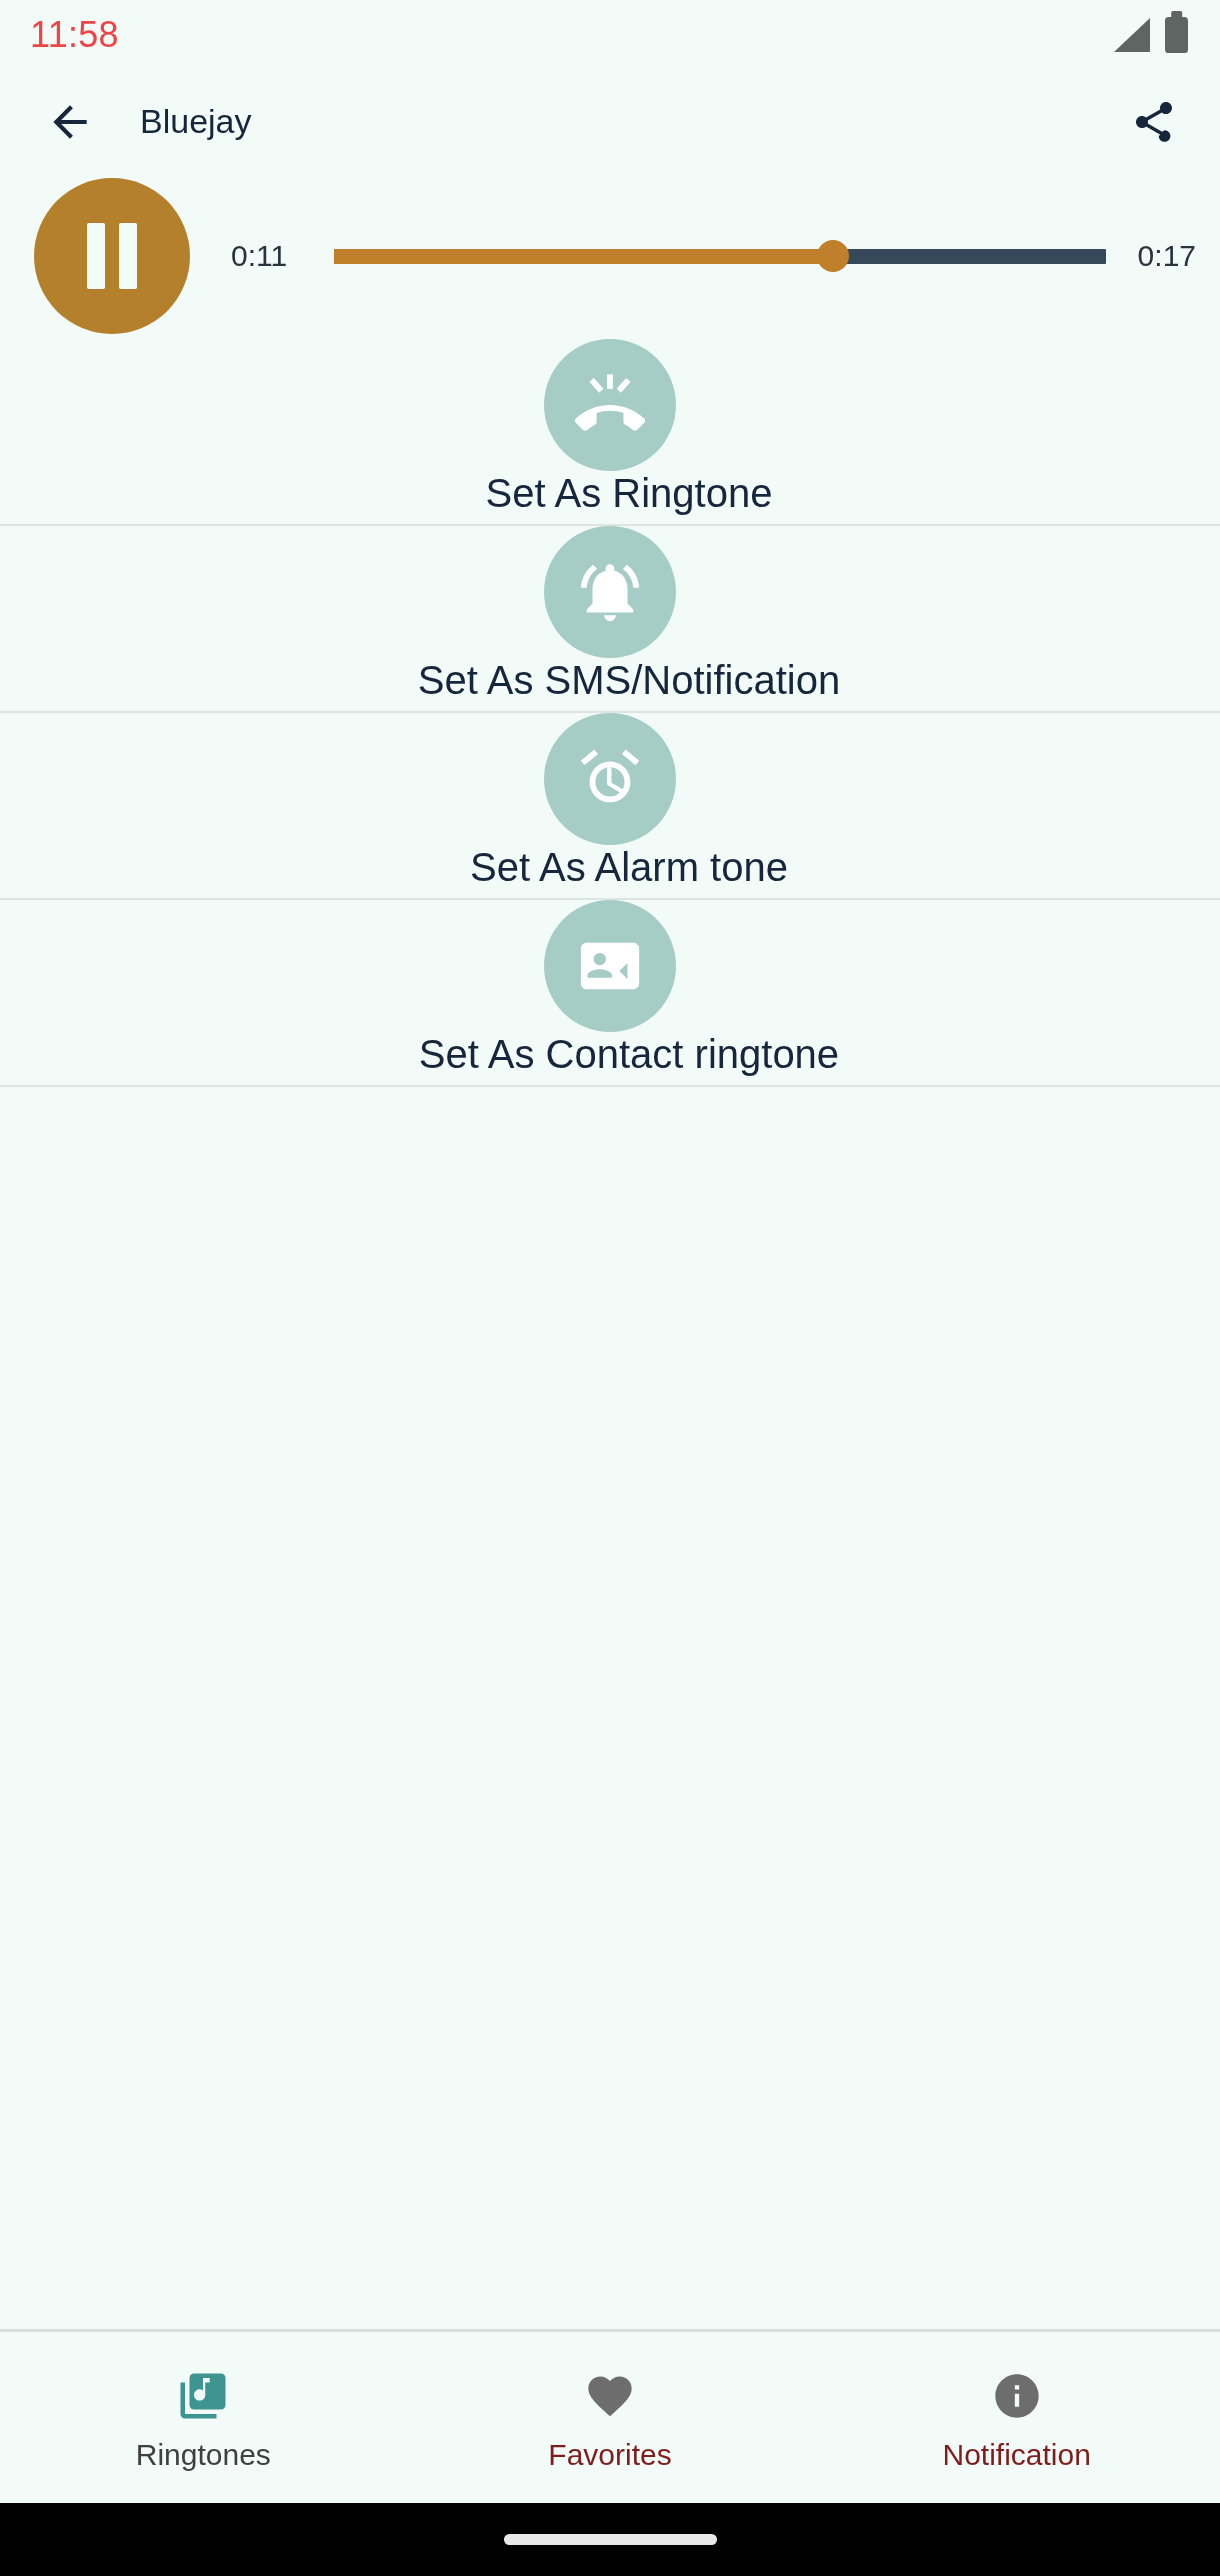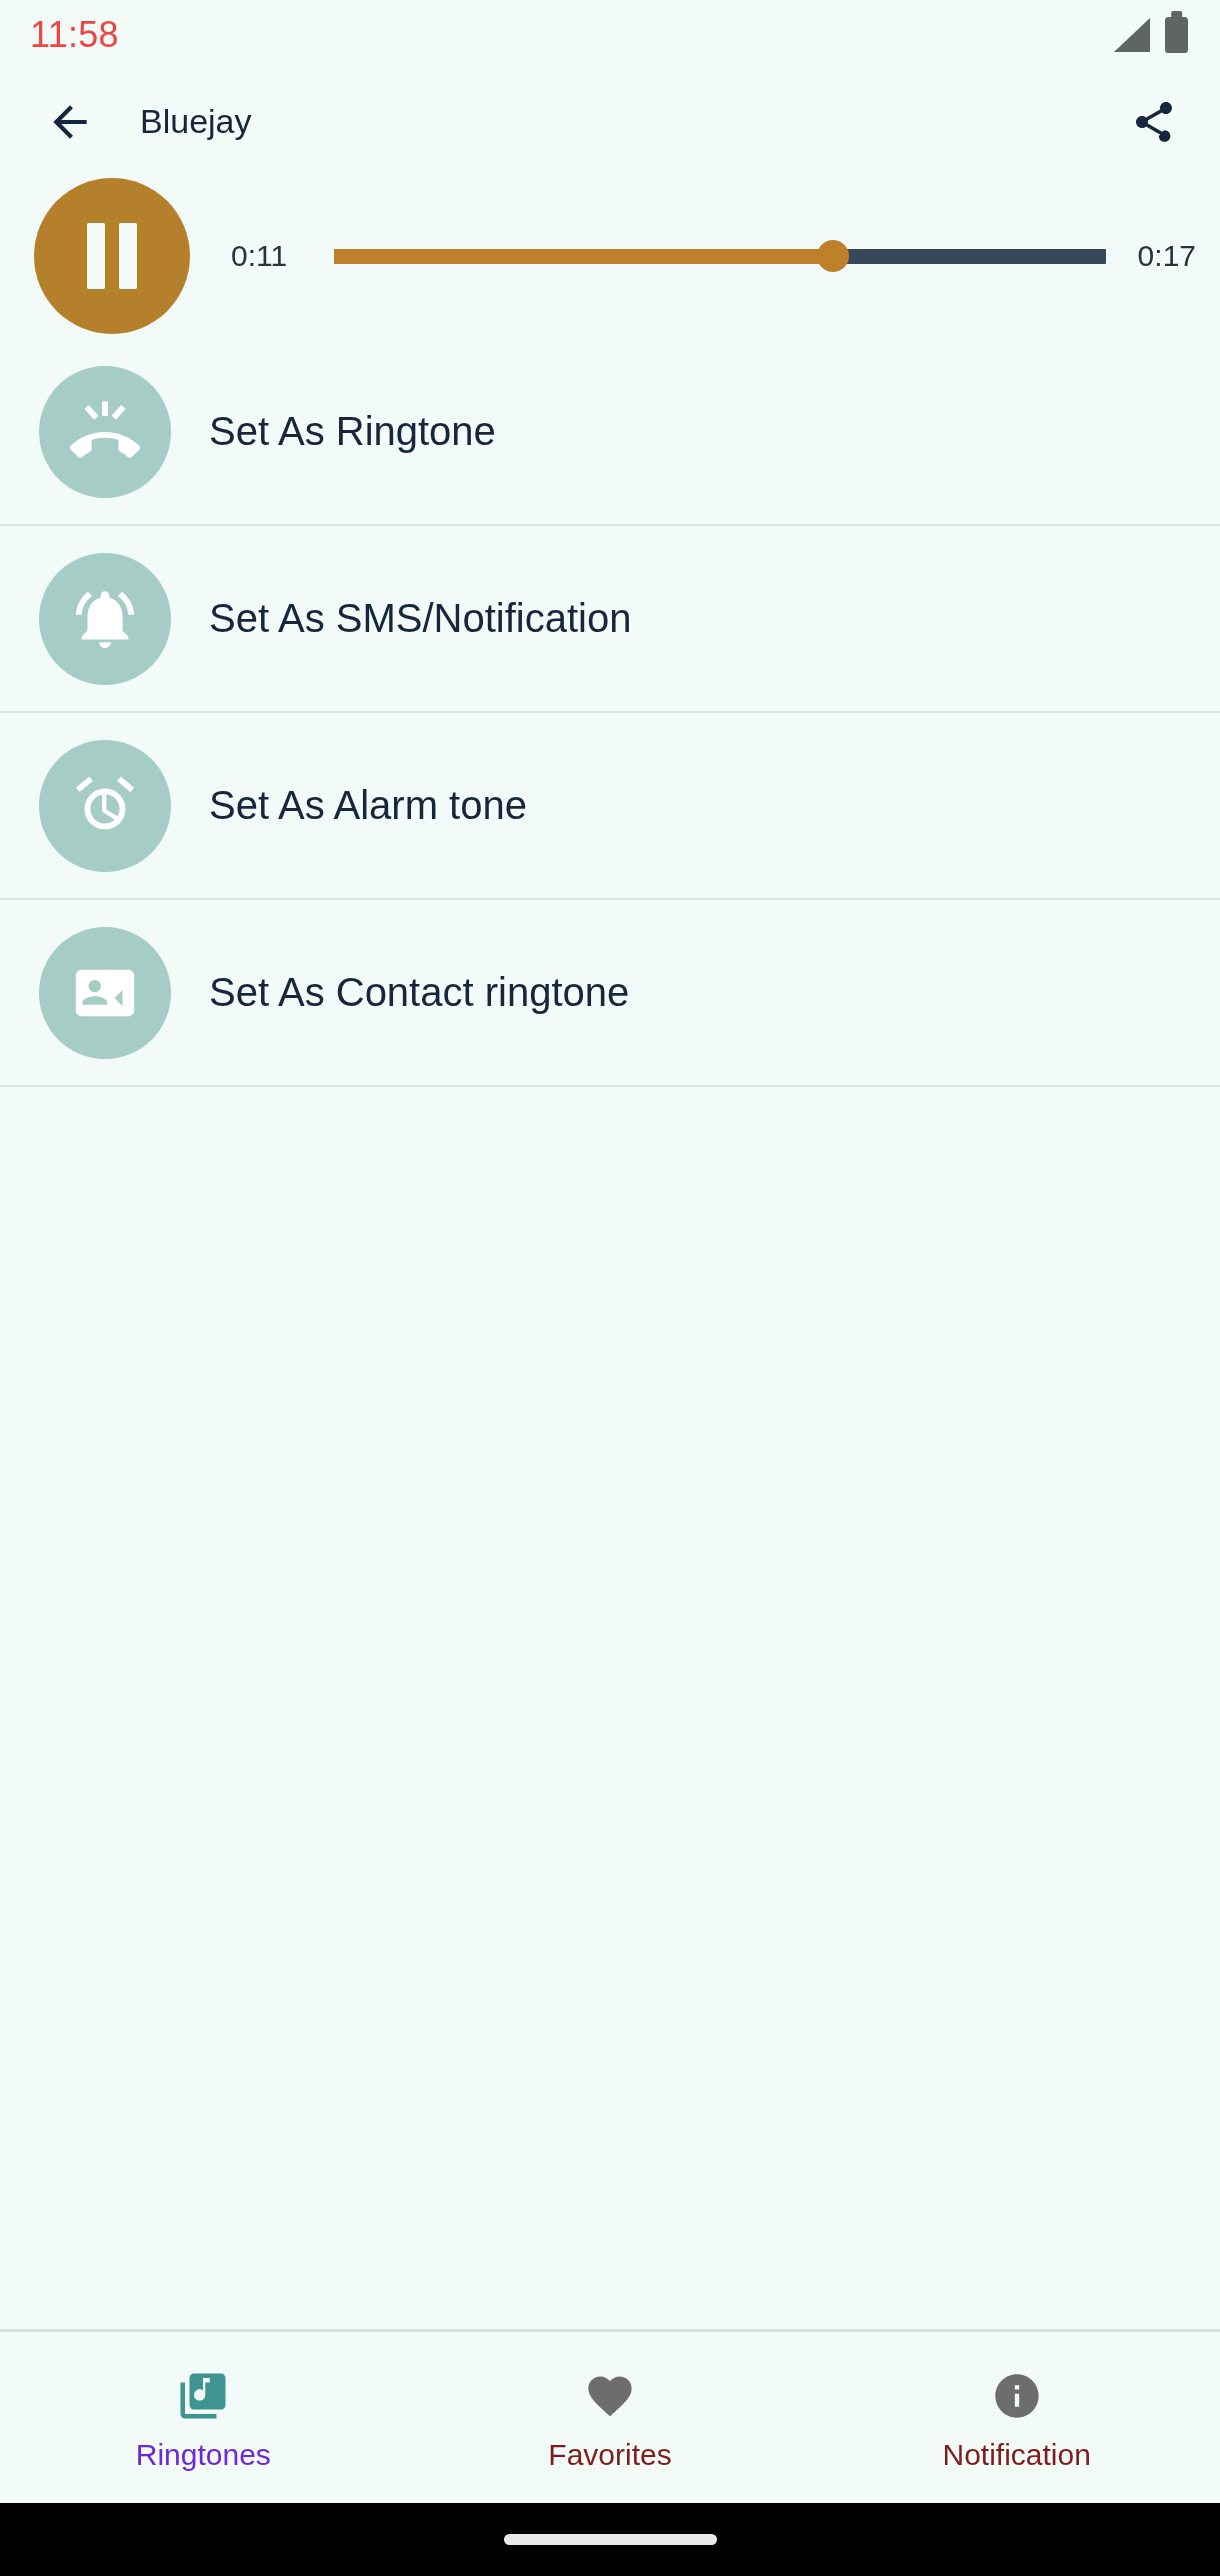--- a/index.html
+++ b/index.html
@@ -131,20 +131,21 @@
 
   
   .list { flex:0 0 auto; }
   .row {
     height:187px;
     display:flex; align-items:center;
     padding:0 39px;
     border-bottom:2.7px solid #DCE5E1;
     cursor:pointer;
     background:#F2FBF7;
+    flex-direction:column;
   }
   .row-icon {
     width:132px; height:132px;
     border-radius:50%;
     background:#A6CCC6;
     display:flex; align-items:center; justify-content:center;
     flex:0 0 132px;
   }
   .row-label {
     font-size:40px;
@@ -171,21 +172,21 @@
     gap:15px;
     cursor:pointer;
     height:100%;
     padding-top:5.4px;
   }
   .navitem .nav-label {
     font-size:30px;
     color:#7f1d1d;
     white-space:nowrap;
   }
-  .navitem.active .nav-label { color:#6d28d9; }
+  .navitem.active .nav-label { color:#404040; }
   .nav-icon {
     width:55px; height:55px;
     display:flex; align-items:center; justify-content:center;
   }
 
   
   .gesturebar {
     flex:0 0 73px; height:73px;
     background:#000;
     display:flex; align-items:center; justify-content:center;

